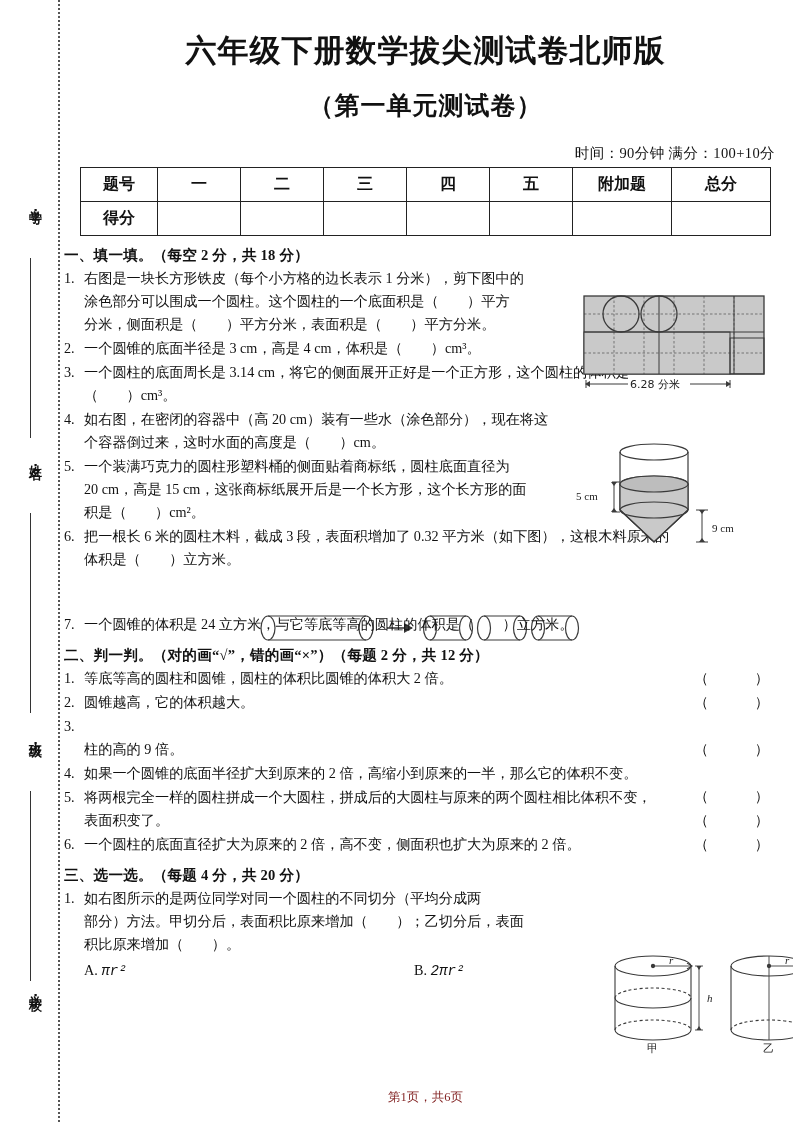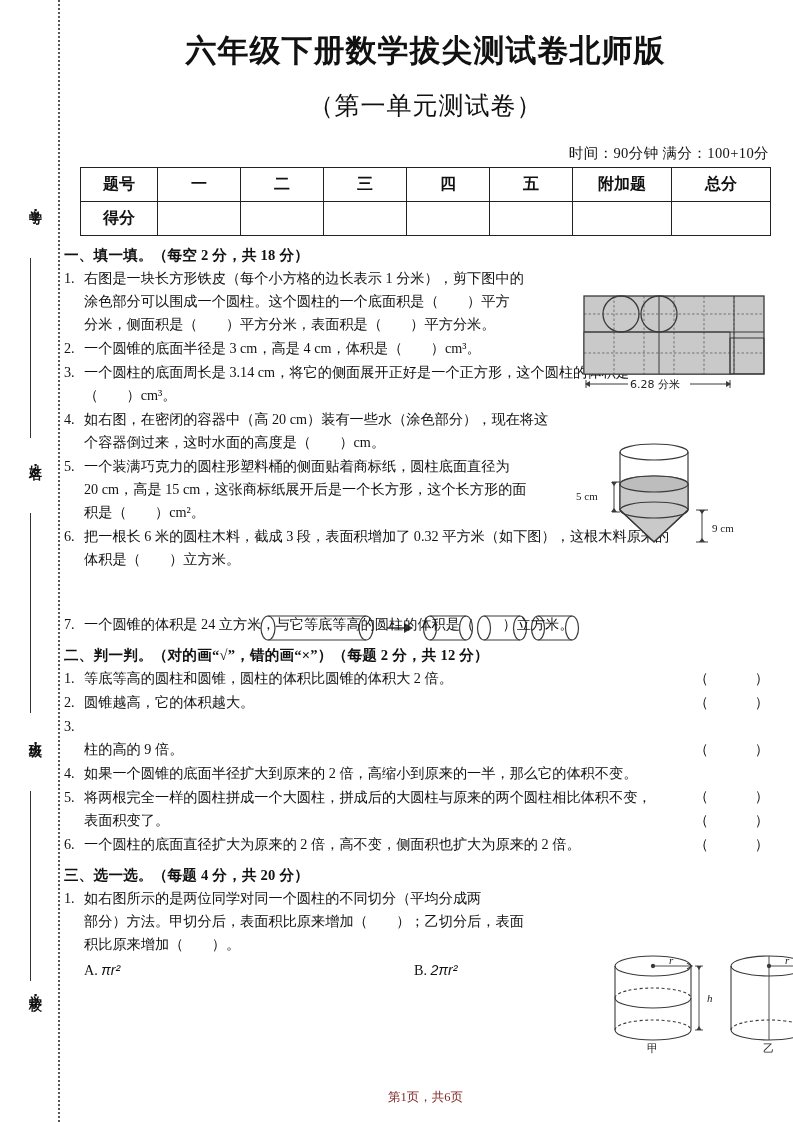--- a/index.html
+++ b/index.html
@@ -28,25 +28,25 @@
   }
   
   .page{
     position:absolute;left:58px;top:0;width:735px;height:1122px;
   }
   .title1{
     text-align:center;font-size:31px;font-weight:700;letter-spacing:1px;
     margin-top:32px;line-height:1.25;
   }
   .title2{
-    text-align:center;font-size:25px;font-weight:400;letter-spacing:1px;
+    text-align:center;font-size:25px;font-weight:700;letter-spacing:1px;
     margin-top:18px;
   }
   .meta{
-    text-align:right;font-size:14.5px;margin:22px 24px 4px 0;
+    text-align:right;font-size:14.5px;margin:22px 18px 4px 0;
     letter-spacing:.4px;
   }
   table.score{
     border-collapse:collapse;margin:0 auto;width:648px;
     table-layout:fixed;
   }
   table.score td{
     border:1.4px solid #222;height:31px;text-align:center;
     font-size:16px;font-weight:700;
   }
@@ -59,21 +59,21 @@
   }
   .q{
     position:relative;font-size:14.2px;line-height:1.62;
     margin:1px 0 1px 6px;
   }
   .q .num{
     position:absolute;left:0;top:0;width:20px;text-align:left;
   }
   .q .body{display:block;padding-left:20px;}
   .ans{float:right;margin-right:18px;letter-spacing:6px;}
-  .it{font-style:italic;font-family:Liberation Sans, sans-serif;}
+  .it{font-style:italic;font-family:Liberation Mono, monospace;}
   .opts{padding-left:26px;font-size:14.2px;line-height:1.85;}
   .opts .row{display:flex;}
   .opts .c1{width:330px;}
   .foot{
     position:absolute;left:0;right:0;bottom:16px;text-align:center;
     font-size:12.5px;color:#7f1d1d;
   }
   
   .fig{position:absolute;}
   svg{display:block;overflow:visible;}

